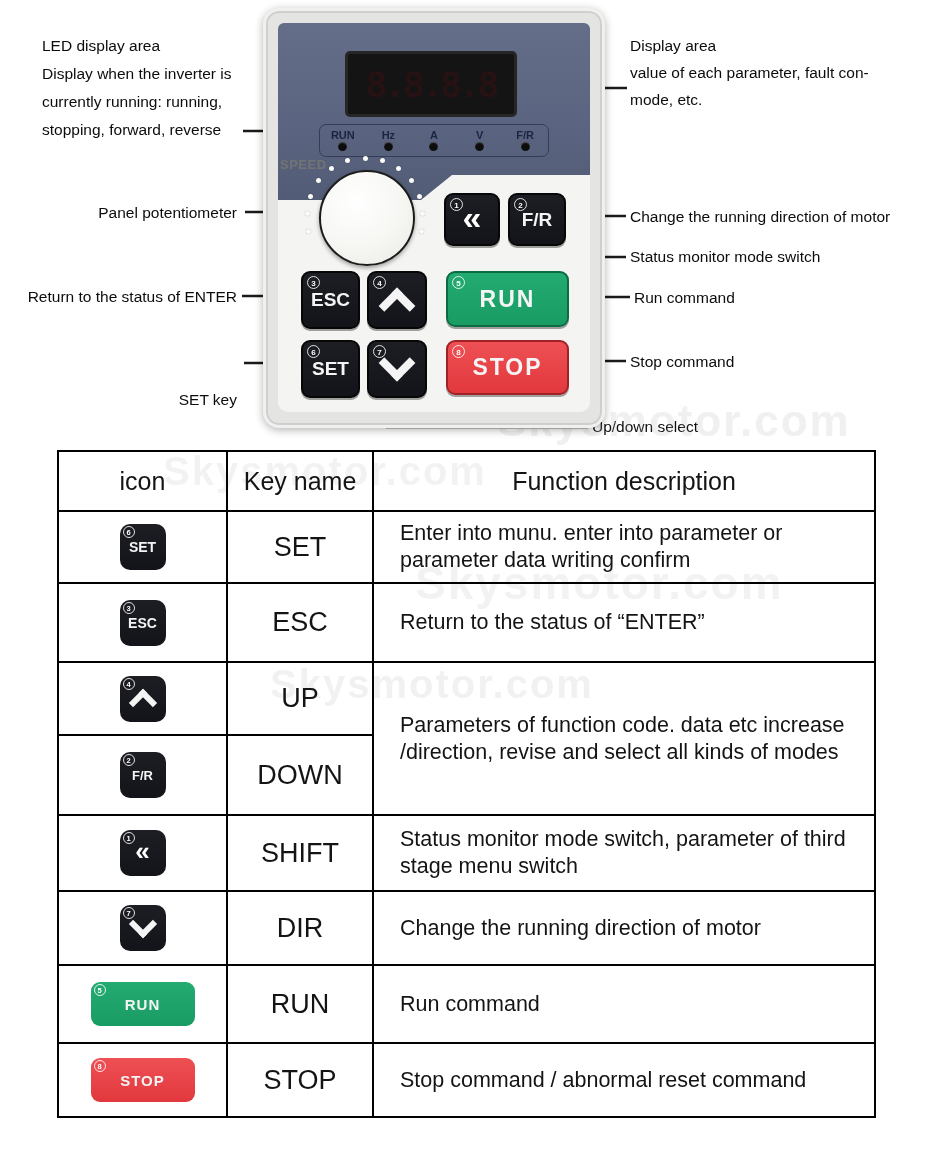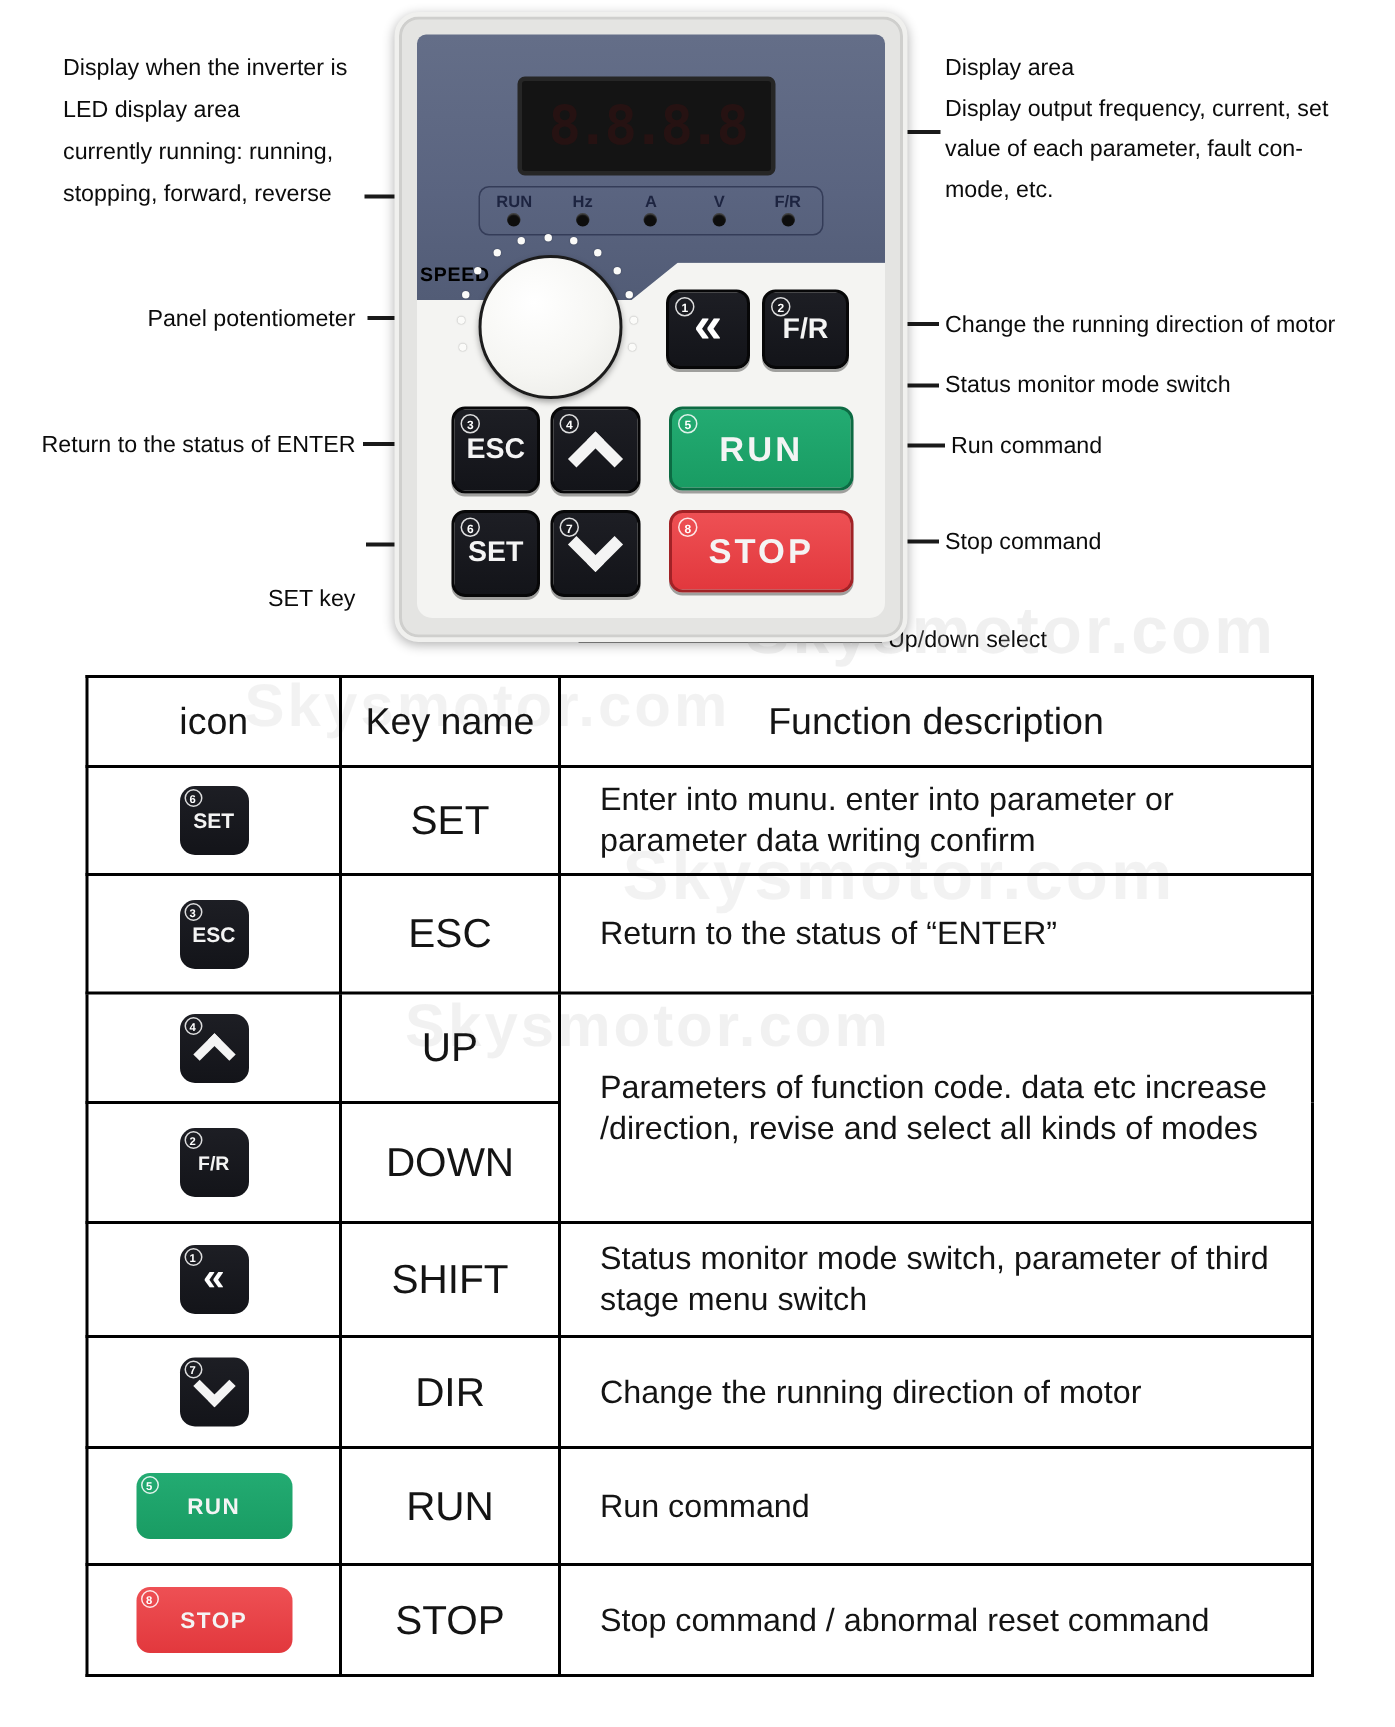--- a/index.html
+++ b/index.html
@@ -30,22 +30,22 @@
   #led-digits{font-family:"DejaVu Sans Mono",monospace;font-size:36px;font-weight:700;
               color:#2a1212;opacity:.85;letter-spacing:-3px;}
   
   #indicator-box{position:absolute;left:53px;top:113px;width:228px;height:31px;
                  border:1px solid #343c58;border-radius:7px;display:flex;}
   .ind{flex:1;display:flex;flex-direction:column;align-items:center;justify-content:center;gap:1px;}
   .ind .ind-label{font-size:11px;font-weight:700;color:#1d2440;line-height:11px;}
   .ind .ind-dot{width:9px;height:9px;border-radius:50%;background:#0d0d0d;
                 box-shadow:inset 0 1px 1px rgba(255,255,255,.25);}
   
-  #speed-label{position:absolute;left:14px;top:164px;font-size:13px;font-weight:700;
-               color:#000000;letter-spacing:.5px;}
+  #speed-label{position:absolute;left:14px;top:146px;font-size:13px;font-weight:700;
+               color:#737373;letter-spacing:.5px;}
   #knob{position:absolute;left:53px;top:159px;width:92px;height:92px;border-radius:50%;
         background:radial-gradient(circle at 38% 32%,#ffffff 0%,#f6f6f3 55%,#e8e8e4 100%);
         border:2px solid #1c1c1c;box-shadow:0 2px 4px rgba(0,0,0,.35);}
   .dot{position:absolute;width:5px;height:5px;border-radius:50%;background:#fbfbf9;
        box-shadow:0 0 1px rgba(0,0,0,.4);}
   
   .dkey{position:absolute;background:linear-gradient(180deg,#1d1e24 0%,#131419 100%);
         border:2px solid #070708;border-radius:9px;color:#fff;display:flex;
         align-items:center;justify-content:center;box-sizing:border-box;
         box-shadow:0 2px 0 rgba(0,0,0,.35);}
@@ -111,32 +111,31 @@
       <polyline points="568,88 627,88"></polyline>
       <polyline points="566,216 626,216"></polyline>
       <polyline points="470,241 502,257 626,257"></polyline>
       <polyline points="570,297 630,297"></polyline>
       <polyline points="568,361 626,361"></polyline>
       <polyline points="387,390 387,427 588,427"></polyline>
     </g>
   </svg>
 
   <div class="callout multiline" style="left:42px;top:32px;width:215px;">
+    <span class="ln">LED display area</span>
     <span class="ln">Display when the inverter is</span>
-    <span class="ln">LED display area</span>
     <span class="ln">currently running: running,</span>
     <span class="ln">stopping, forward, reverse</span>
   </div>
   <div class="callout r-align" style="left:37px;top:204px;width:200px;">Panel potentiometer</div>
   <div class="callout r-align" style="left:12px;top:288px;width:225px;">Return to the status of ENTER</div>
   <div class="callout r-align" style="left:137px;top:355px;width:100px;margin-top:36px;">SET key</div>
 
   <div class="callout multiline" style="left:630px;top:32px;width:300px;">
     <span class="ln" style="line-height:27px;">Display area</span>
-    <span class="ln" style="line-height:27px;">Display output frequency, current, set</span>
     <span class="ln" style="line-height:27px;">value of each parameter, fault con-</span>
     <span class="ln" style="line-height:27px;">mode, etc.</span>
   </div>
   <div class="callout" style="left:630px;top:208px;">Change the running direction of motor</div>
   <div class="callout" style="left:630px;top:248px;">Status monitor mode switch</div>
   <div class="callout" style="left:634px;top:289px;">Run command</div>
   <div class="callout" style="left:630px;top:353px;">Stop command</div>
   <div class="callout" style="left:592px;top:418px;">Up/down select</div>
 
   <div class="wm" style="left:497px;top:396px;font-size:44px;">Skysmotor.com</div>

